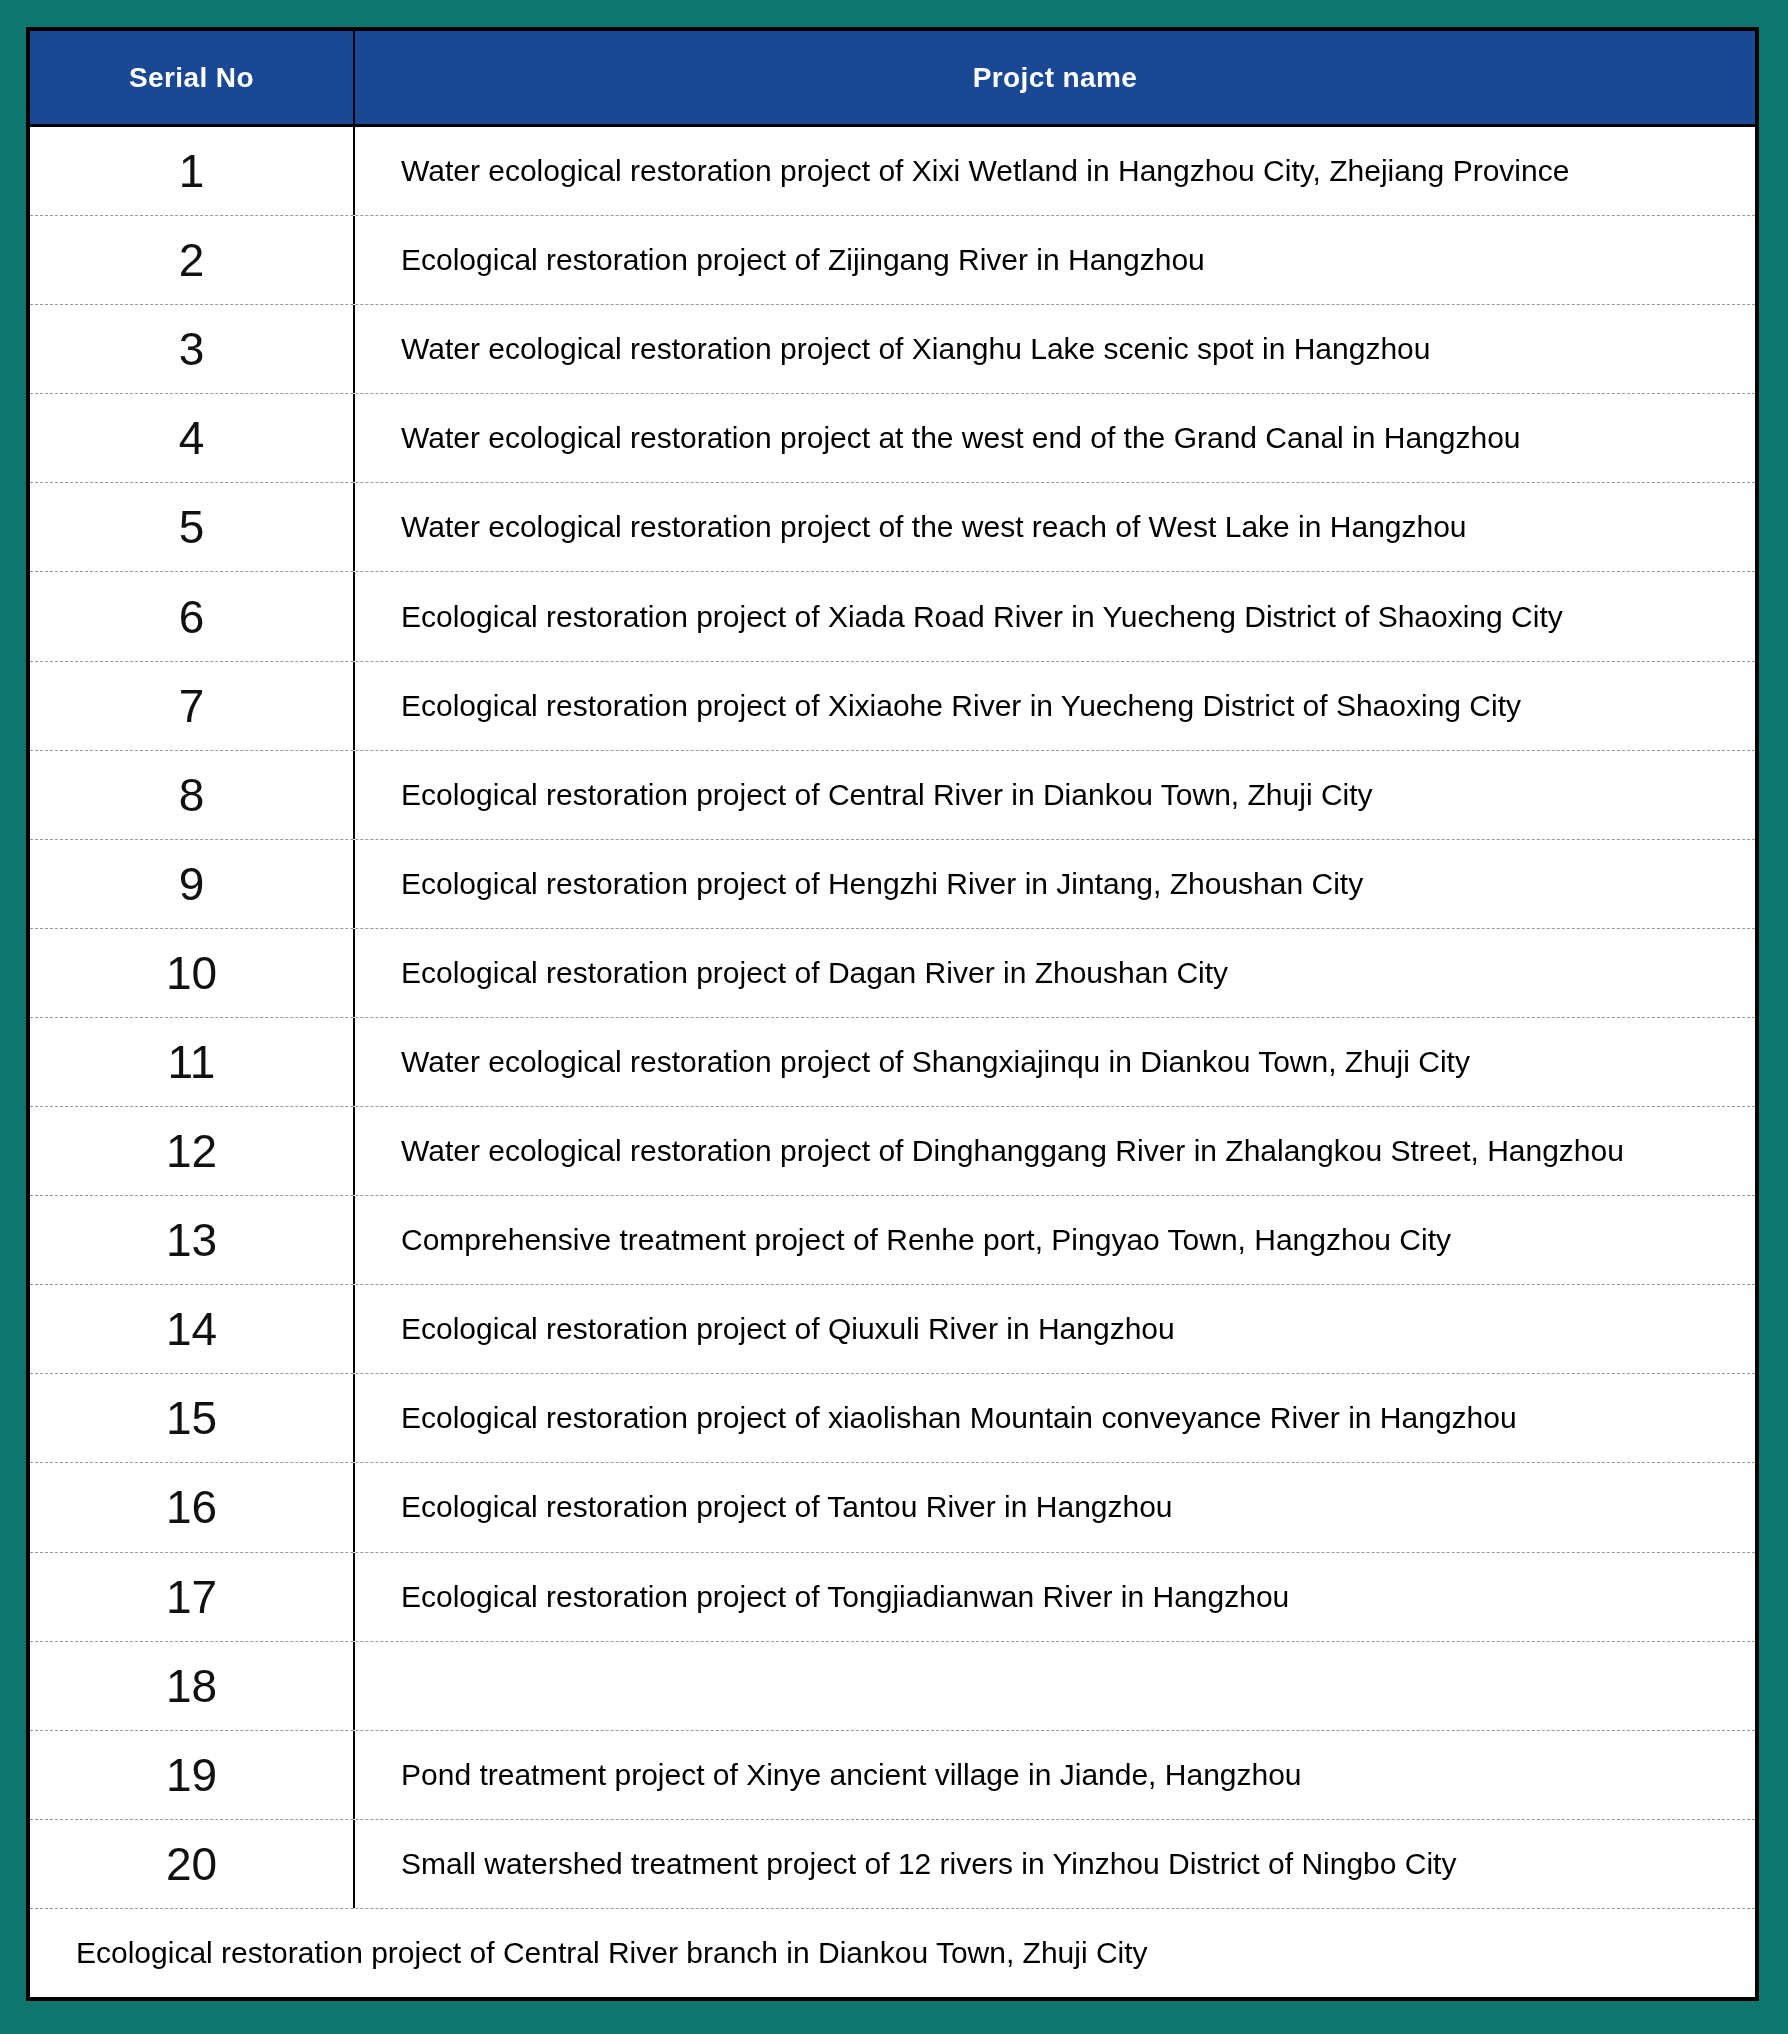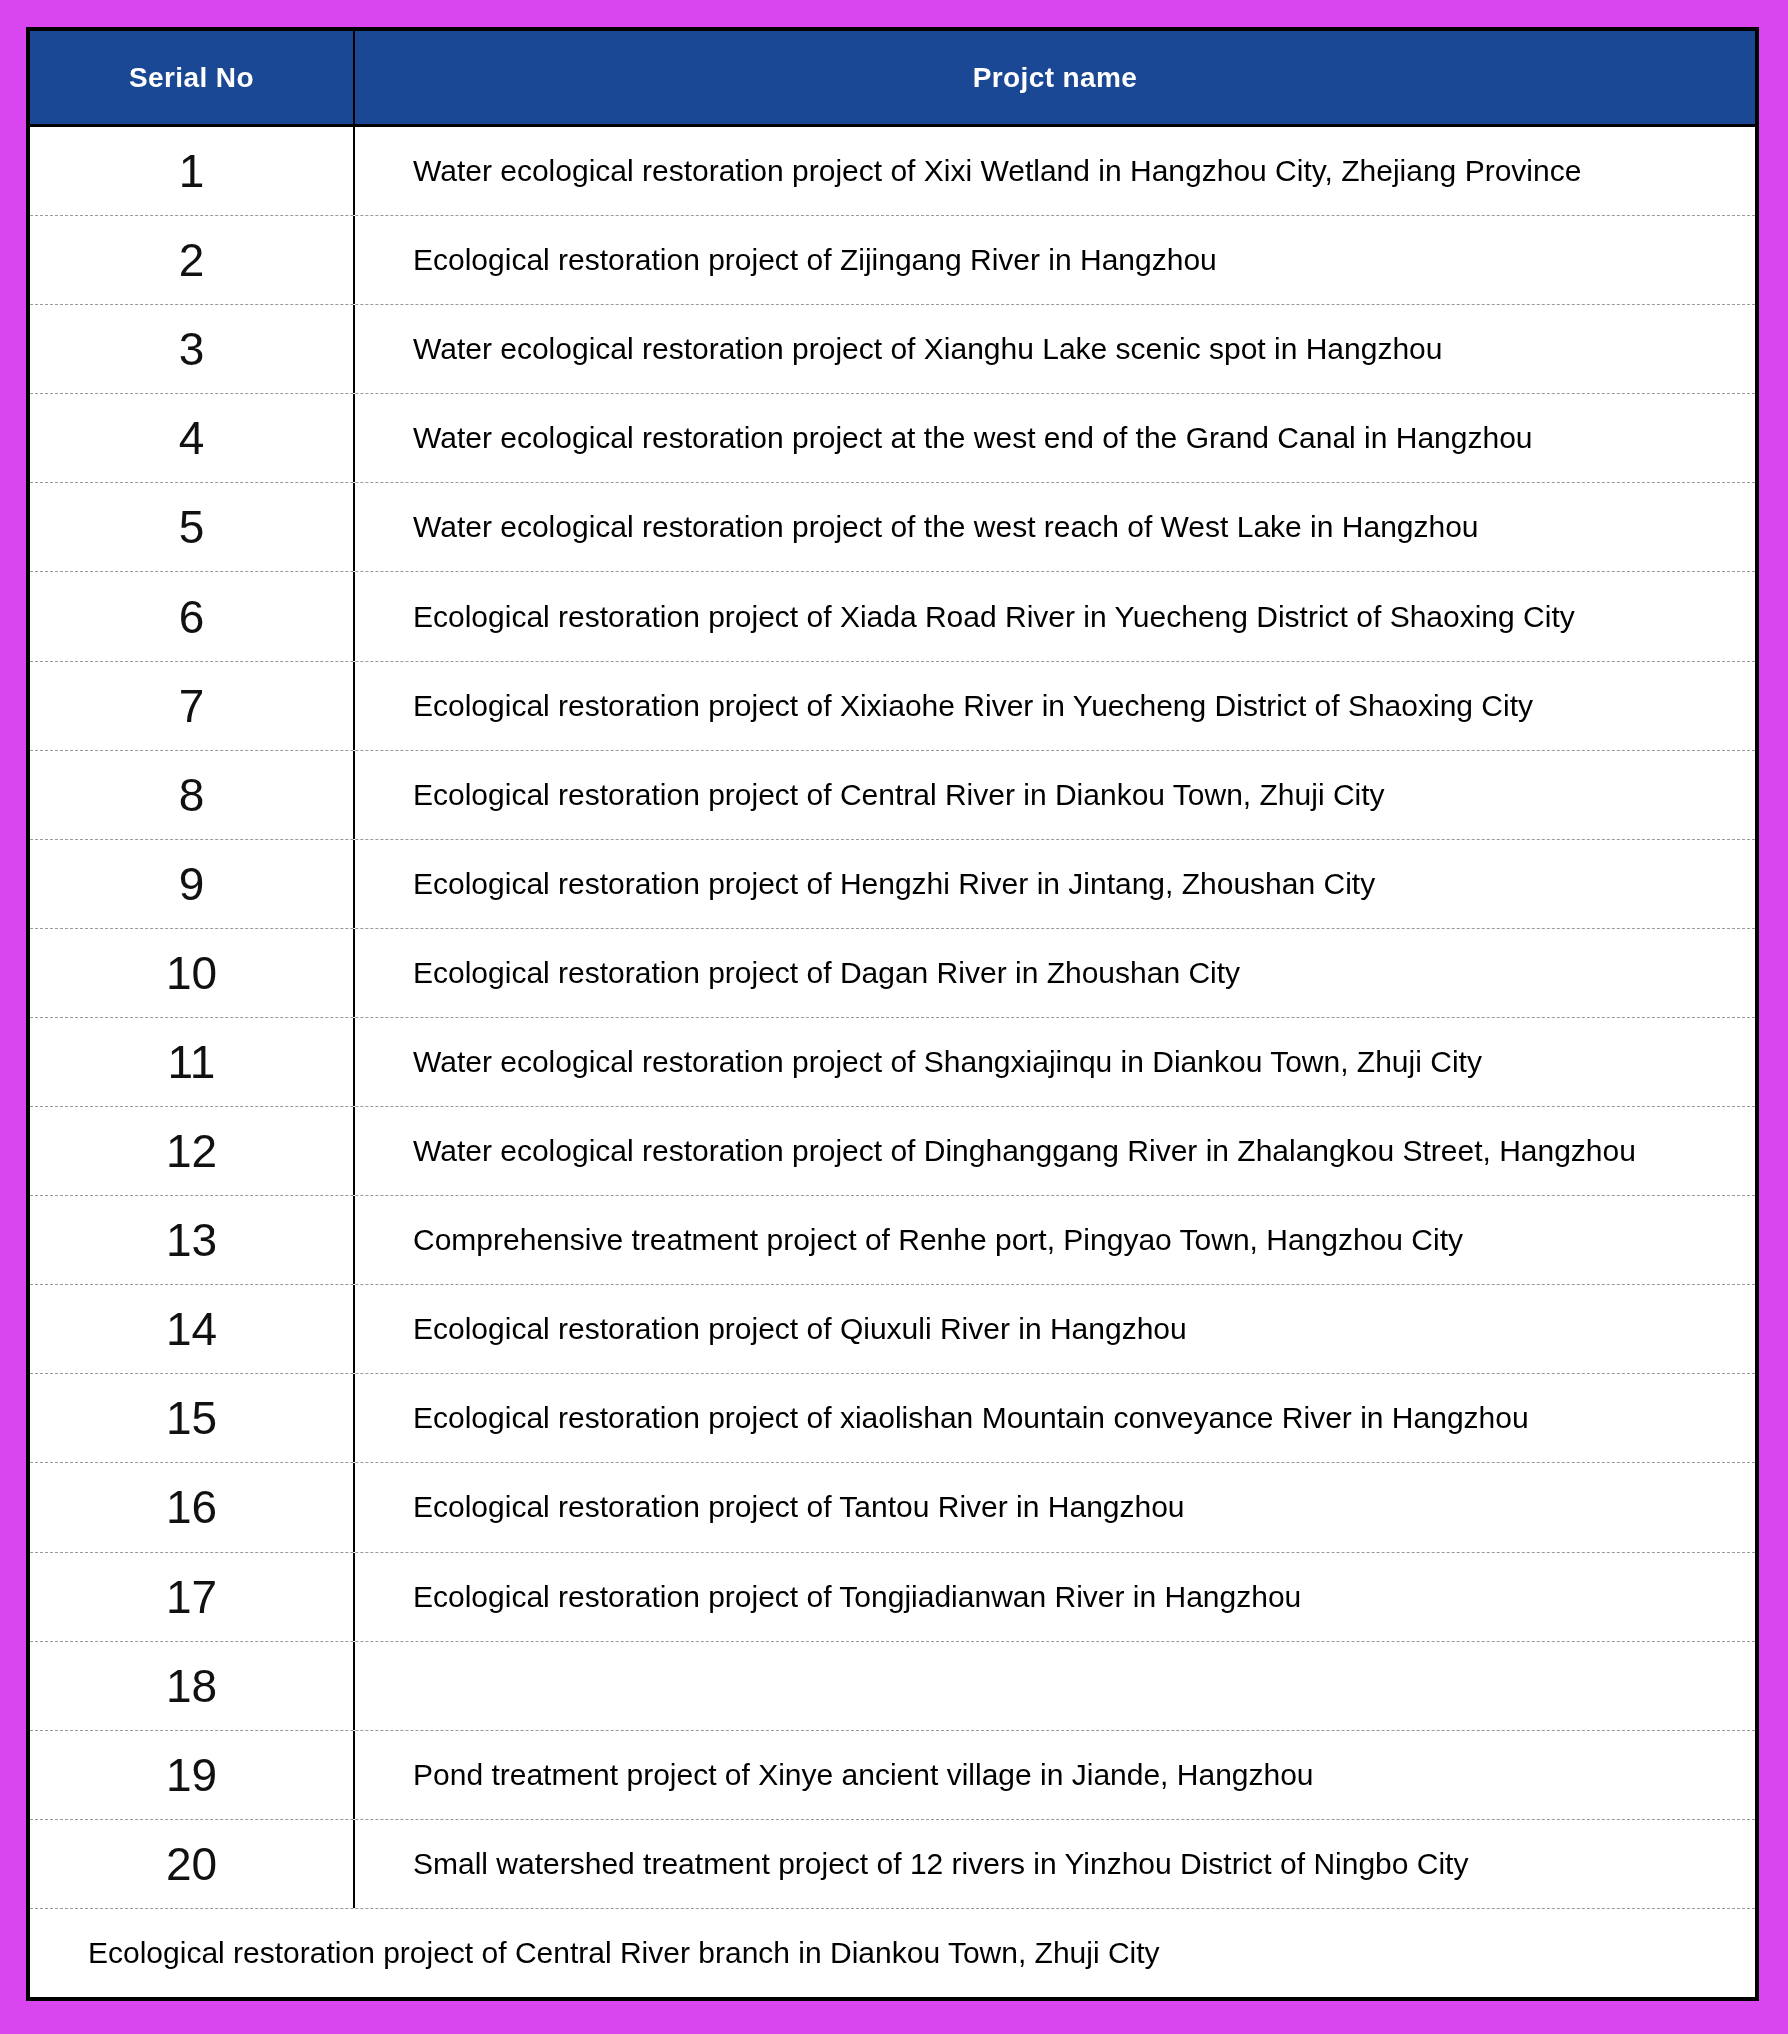--- a/index.html
+++ b/index.html
@@ -5,21 +5,21 @@
   html, body {
     margin: 0;
     padding: 0;
     background: #ffffff;
     font-family: "Liberation Sans", sans-serif;
   }
   .page {
     position: relative;
     width: 1788px;
     height: 2035px;
-    background: #d946ef;
+    background: #0f766e;
     overflow: hidden;
   }
   .proj-table {
     position: absolute;
     left: 26px;
     top: 27px;
     width: 1733px;
     height: 1974px;
     border: 4.1px solid #000000;
     box-sizing: border-box;
@@ -78,21 +78,20 @@
     display: flex;
     align-items: center;
     justify-content: flex-start;
     padding-left: 46px;
     padding-right: 16.3px;
     font-size: 30px;
     color: #000000;
     box-sizing: border-box;
     white-space: nowrap;
     overflow: hidden;
-    margin-left: 12px;
   }
 </style>
 </head>
 <body>
 
 <div class="page">
   <div class="proj-table">
 
     <div class="header-row">
       <div class="header-cell col-no">Serial No</div>

